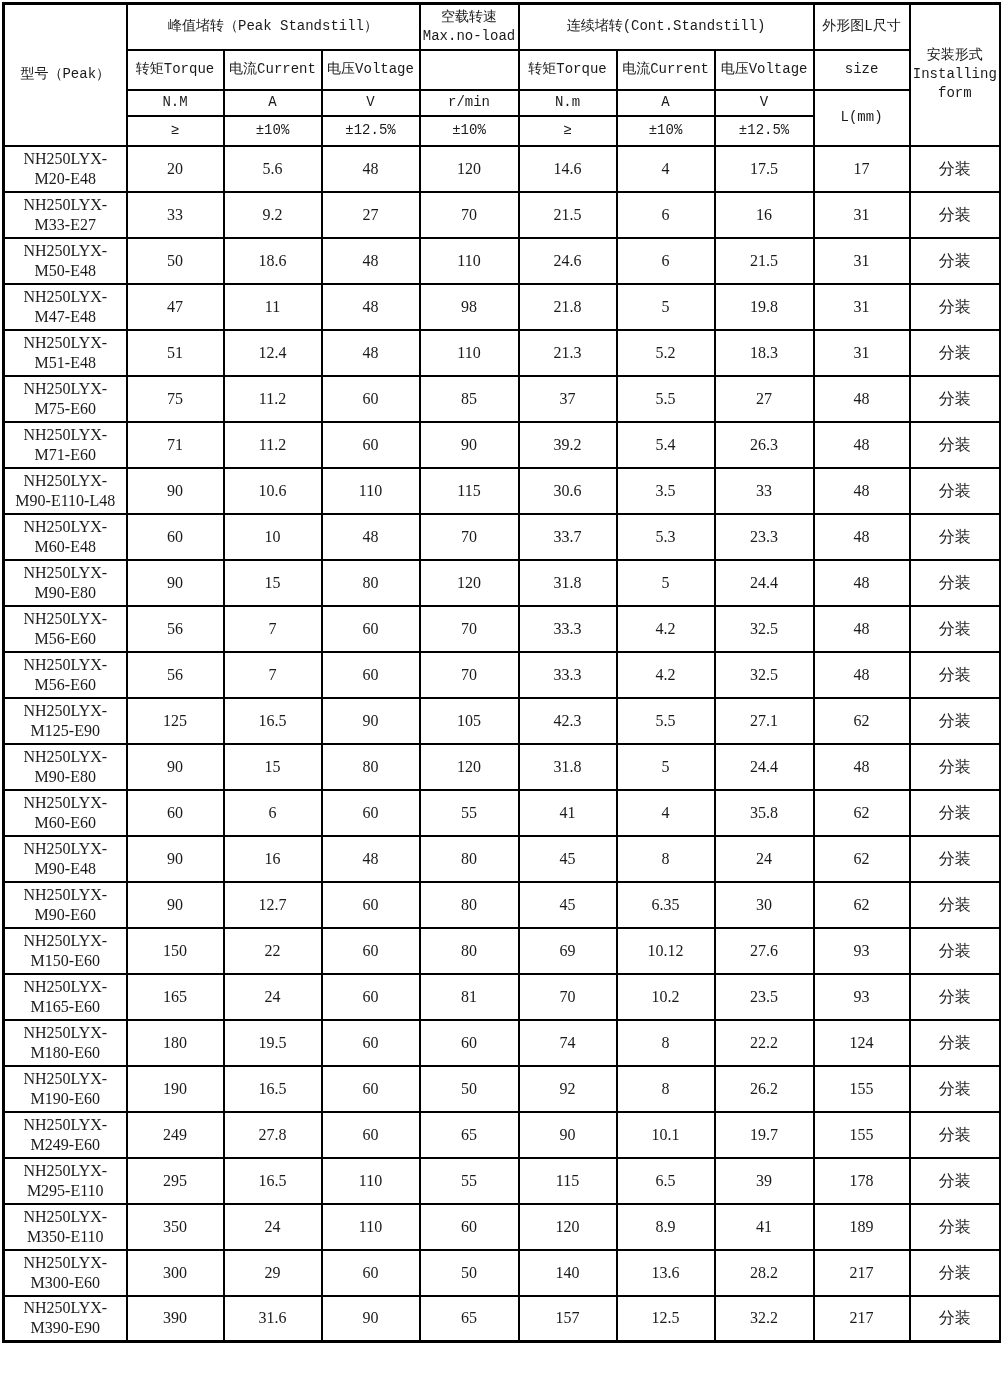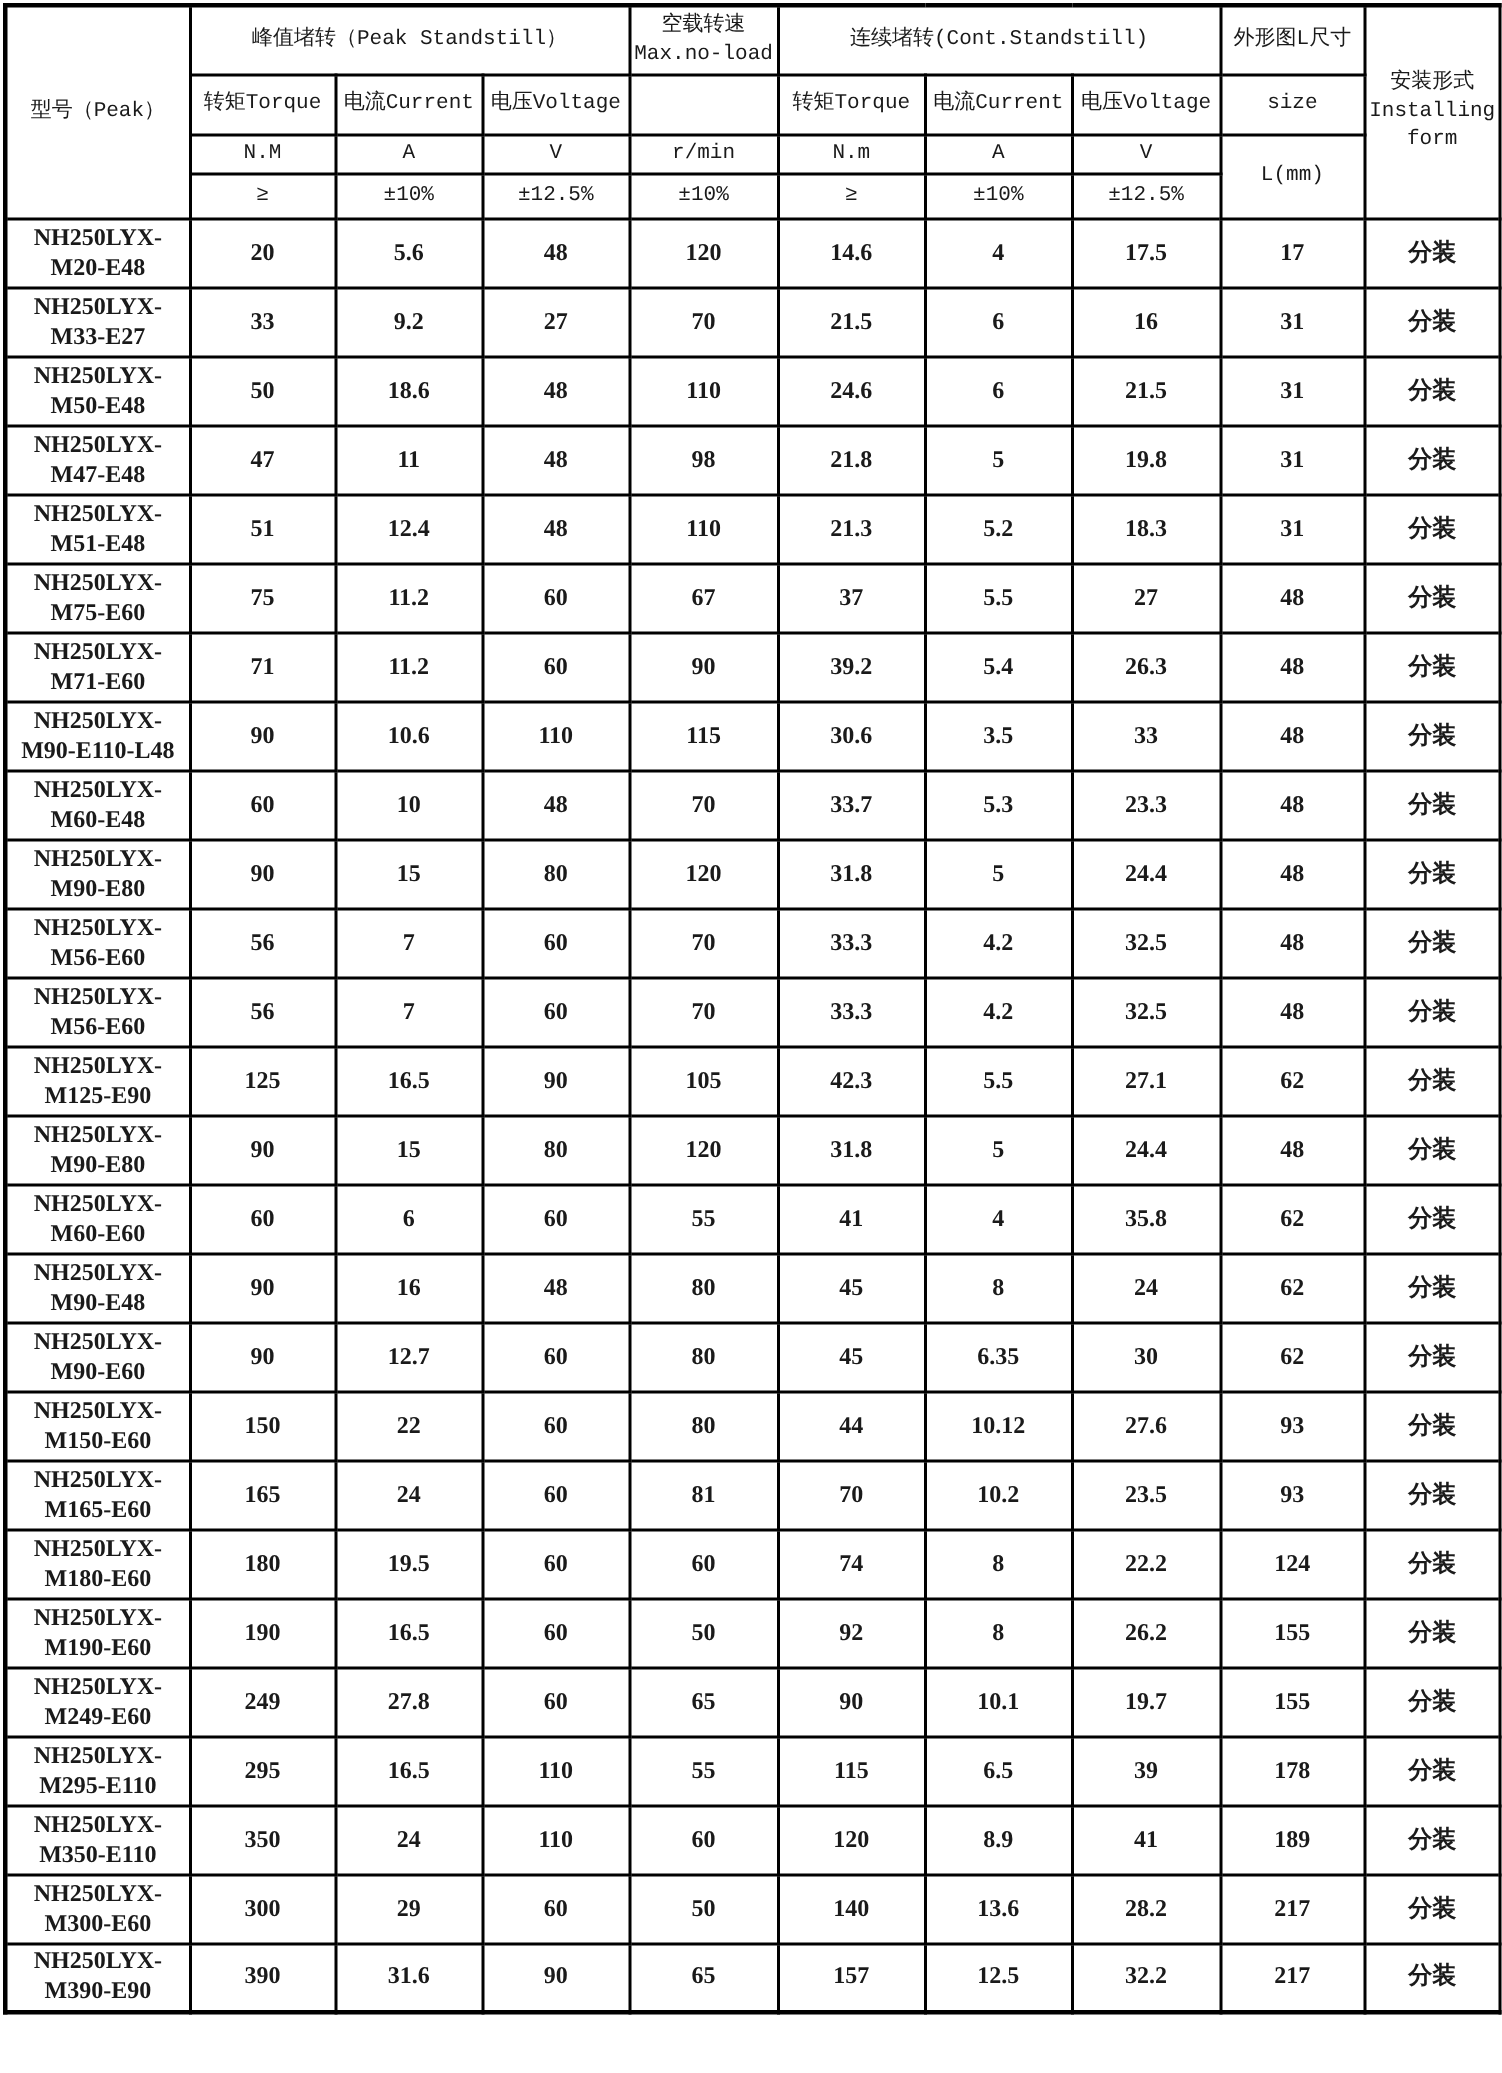--- a/index.html
+++ b/index.html
@@ -49,21 +49,21 @@
     line-height: 1.25;
   }
   td.model {
     font-size: 15px;
     line-height: 1.3;
   }
   tr.hr1 { height: 46px; }
   tr.hr2 { height: 40px; }
   tr.hr3 { height: 26px; }
   tr.hr4 { height: 30px; }
-  tbody tr { height: 46px; font-weight: bold; }
+  tbody tr { height: 46px; }
 </style>
 </head>
 <body>
 
 <div class="sheet">
   <table class="spec">
     <colgroup>
       <col style="width:123px">
       <col style="width:97px">
       <col style="width:98px">
@@ -182,21 +182,21 @@
           <td>18.3</td>
           <td>31</td>
           <td>分装</td>
         </tr>
         <tr>
           <td class="model">NH250LYX-
 M75-E60</td>
           <td>75</td>
           <td>11.2</td>
           <td>60</td>
-          <td>67</td>
+          <td>85</td>
           <td>37</td>
           <td>5.5</td>
           <td>27</td>
           <td>48</td>
           <td>分装</td>
         </tr>
         <tr>
           <td class="model">NH250LYX-
 M71-E60</td>
           <td>71</td>
@@ -339,21 +339,21 @@
           <td>62</td>
           <td>分装</td>
         </tr>
         <tr>
           <td class="model">NH250LYX-
 M150-E60</td>
           <td>150</td>
           <td>22</td>
           <td>60</td>
           <td>80</td>
-          <td>44</td>
+          <td>69</td>
           <td>10.12</td>
           <td>27.6</td>
           <td>93</td>
           <td>分装</td>
         </tr>
         <tr>
           <td class="model">NH250LYX-
 M165-E60</td>
           <td>165</td>
           <td>24</td>

